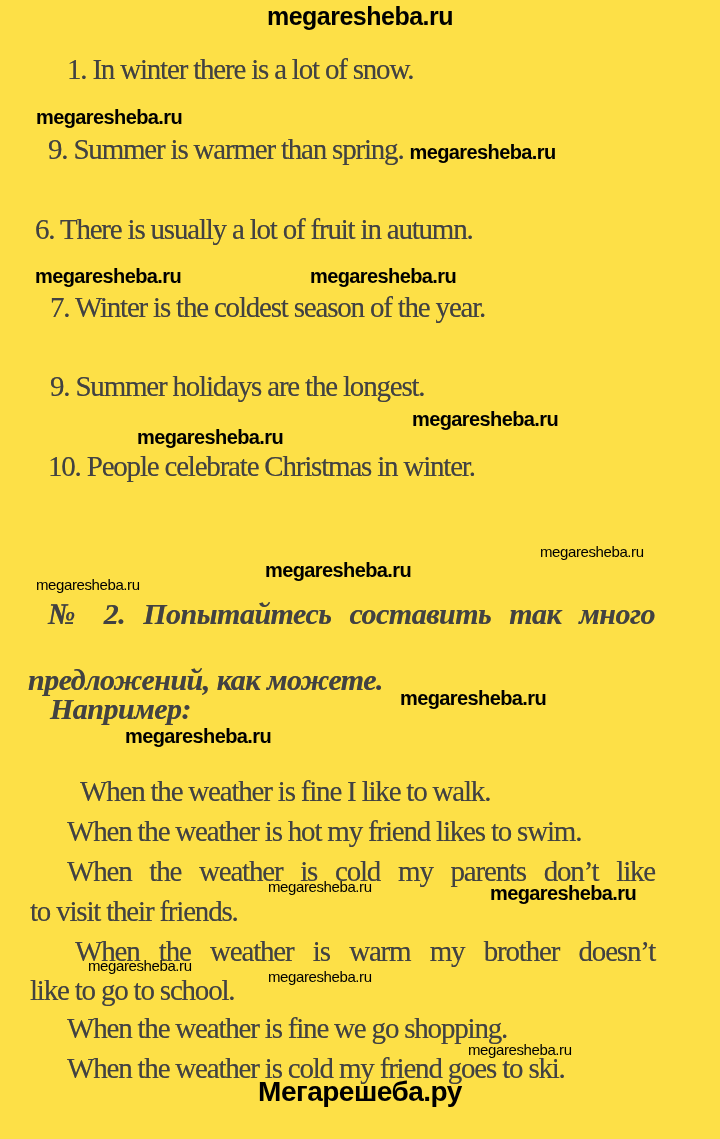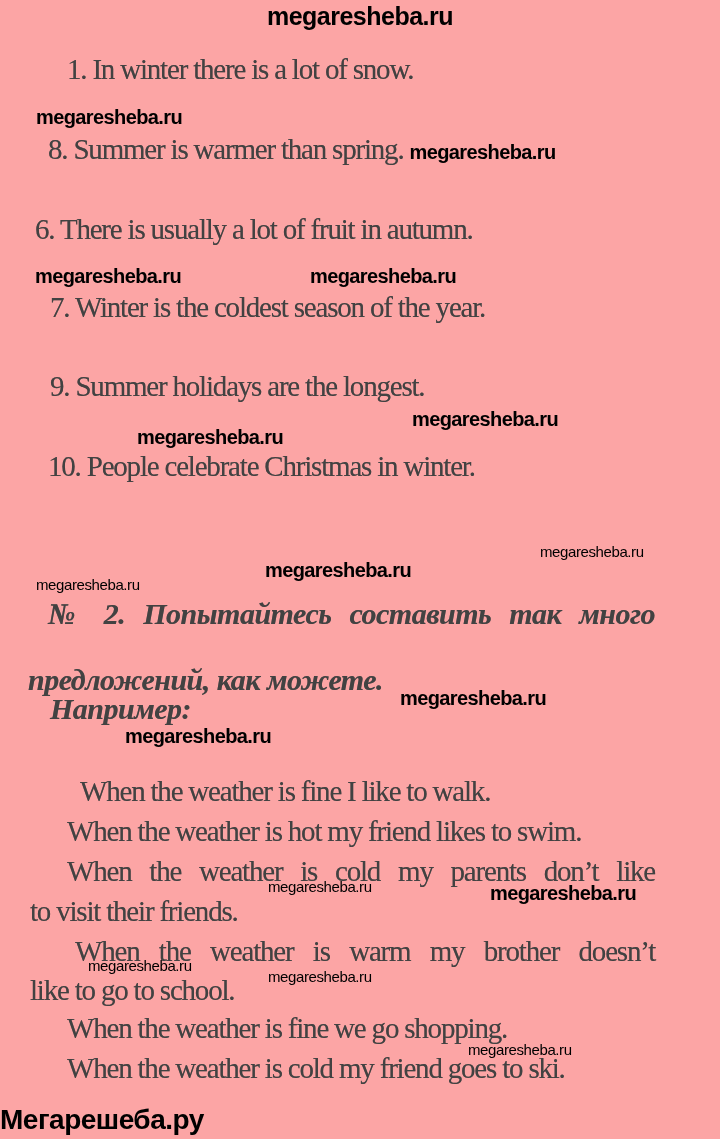--- a/index.html
+++ b/index.html
@@ -1,20 +1,20 @@
 <!DOCTYPE html>
 <html><head>
 <meta charset="utf-8">
 <style>
   html, body { margin: 0; padding: 0; background: #ffffff; }
   .page {
     position: relative;
     width: 720px;
     height: 1139px;
-    background: #fca5a5;
+    background: #fde047;
     overflow: hidden;
     font-family: "Liberation Serif", serif;
   }
   
   .serif {
     position: absolute;
     font-family: "Liberation Serif", serif;
     font-size: 29px;
     letter-spacing: -1.2px;
     color: #424242;
@@ -54,22 +54,22 @@
     letter-spacing: -0.6px;
     color: #000000;
     white-space: nowrap;
   }
   .wm-sm { font-weight: 400; font-size: 15px; letter-spacing: -0.4px; }
   .wm-header {
     position: absolute; left: 0; right: 0; top: 4px;
     text-align: center; font-size: 25px; letter-spacing: -0.5px;
   }
   .footer {
-    position: absolute; left: 0; right: 0; top: 1104px;
-    text-align: left;
+    position: absolute; left: 0; right: 0; top: 1076px;
+    text-align: center;
     font-family: "Liberation Sans", sans-serif;
     font-weight: 700; font-size: 28px; letter-spacing: -0.5px;
     color: #000;
   }
   .row { position: absolute; display: flex; align-items: baseline; gap: 6px; }
 
   
   #l1  { left: 67px;  top: 54px;  }
   #wma { left: 36px;  top: 107px; }
   #row4{ left: 48px;  top: 133px; }
@@ -109,21 +109,21 @@
 
 <div class="page">
 
   <div class="wm wm-header">megaresheba.ru</div>
 
   <div class="serif" id="l1">1. In winter there is a lot of snow.</div>
 
   <div class="wm" id="wma">megaresheba.ru</div>
 
   <div class="row" id="row4">
-    <span class="serif-in">8. Summer is warmer than spring.</span>
+    <span class="serif-in">9. Summer is warmer than spring.</span>
     <span class="wm-in">megaresheba.ru</span>
   </div>
 
   <div class="serif" id="l6">6. There is usually a lot of fruit in autumn.</div>
 
   <div class="wm" id="wmb">megaresheba.ru</div>
   <div class="wm" id="wmc">megaresheba.ru</div>
 
   <div class="serif" id="l7">7. Winter is the coldest season of the year.</div>
 

